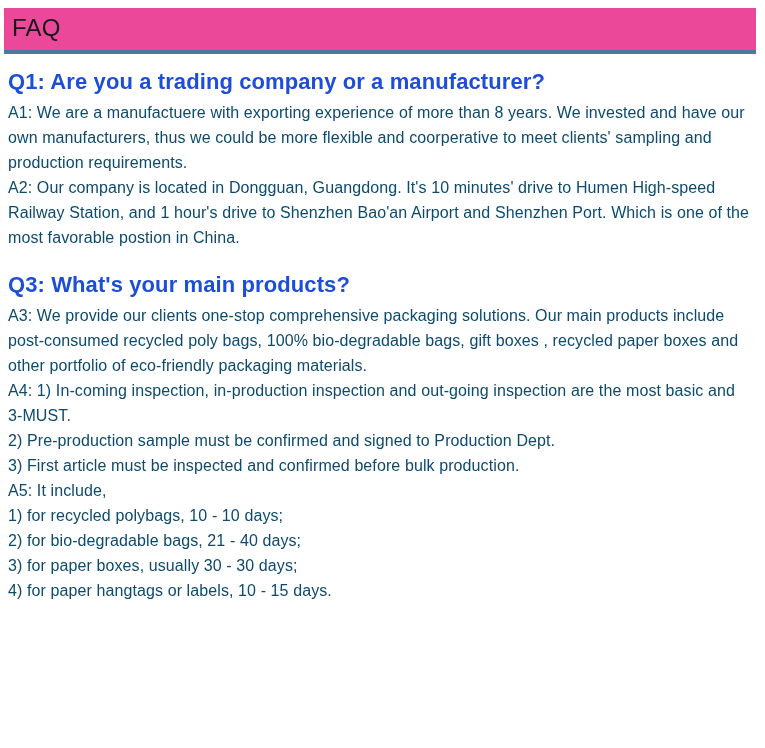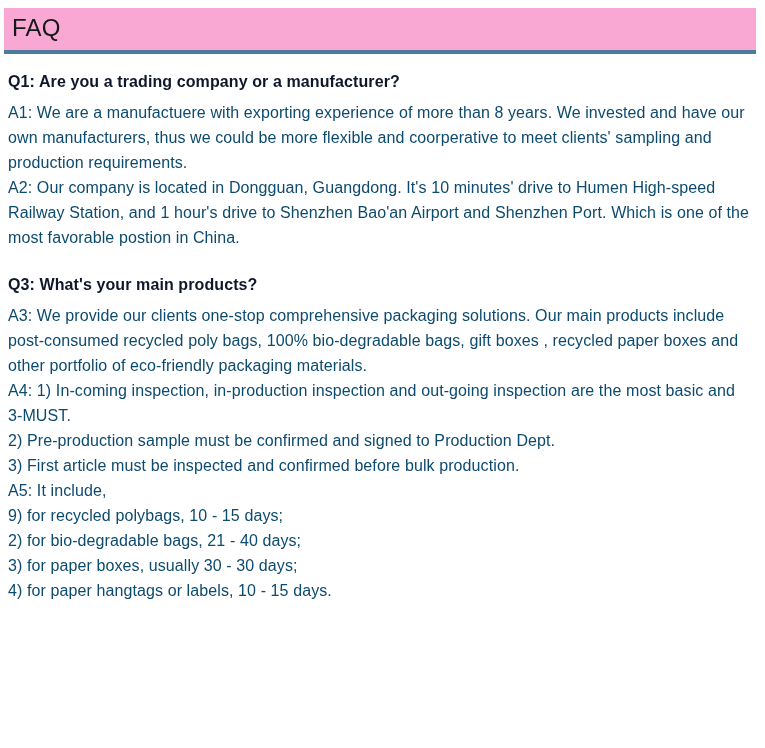--- a/index.html
+++ b/index.html
@@ -15,42 +15,42 @@
     font-family: "Liberation Sans", "DejaVu Sans", sans-serif;
   }
   .page {
     width: 765px;
     height: 748px;
     background: #ffffff;
   }
   .faq-banner {
     margin: 8px 9px 0 4px;
     height: 46px;
-    background: #f9a8d4;
+    background: #ec4899;
     border-bottom: 4px solid #4a7b9d;
     display: flex;
     align-items: center;
     padding: 0 12px 2px 8px;
   }
   .faq-banner-title {
     font-size: 24px;
     font-weight: 400;
     color: #16181a;
     letter-spacing: 0.2px;
     line-height: 1;
   }
   .faq-content {
     padding: 0 14px 0 8px;
   }
   .question {
     margin: 24px 0 7px 0;
-    font-size: 16px;
+    font-size: 22px;
     line-height: 22px;
     font-weight: 700;
-    color: #0f172a;
+    color: #1d4ed8;
     letter-spacing: 0.1px;
   }
   .faq-item:first-child .question {
     margin-top: 17px;
   }
   .answer-line {
     margin: 0;
     font-size: 16px;
     line-height: 25px;
     font-weight: 400;
@@ -92,21 +92,21 @@
       <div class="answer">
           <p class="answer-line">A4: 1) In-coming inspection, in-production inspection and out-going inspection are the most basic and 3-MUST.</p>
           <p class="answer-line">2) Pre-production sample must be confirmed and signed to Production Dept.</p>
           <p class="answer-line">3) First article must be inspected and confirmed before bulk production.</p>
         </div>
     </section>
 
     <section class="faq-item">
       <div class="answer">
           <p class="answer-line">A5: It include,</p>
-          <p class="answer-line">9) for recycled polybags, 10 - 15 days;</p>
+          <p class="answer-line">1) for recycled polybags, 10 - 10 days;</p>
           <p class="answer-line">2) for bio-degradable bags, 21 - 40 days;</p>
           <p class="answer-line">3) for paper boxes, usually 30 - 30 days;</p>
           <p class="answer-line">4) for paper hangtags or labels, 10 - 15 days.</p>
         </div>
     </section>
   </div>
 
 </div>
 
 </body></html>

